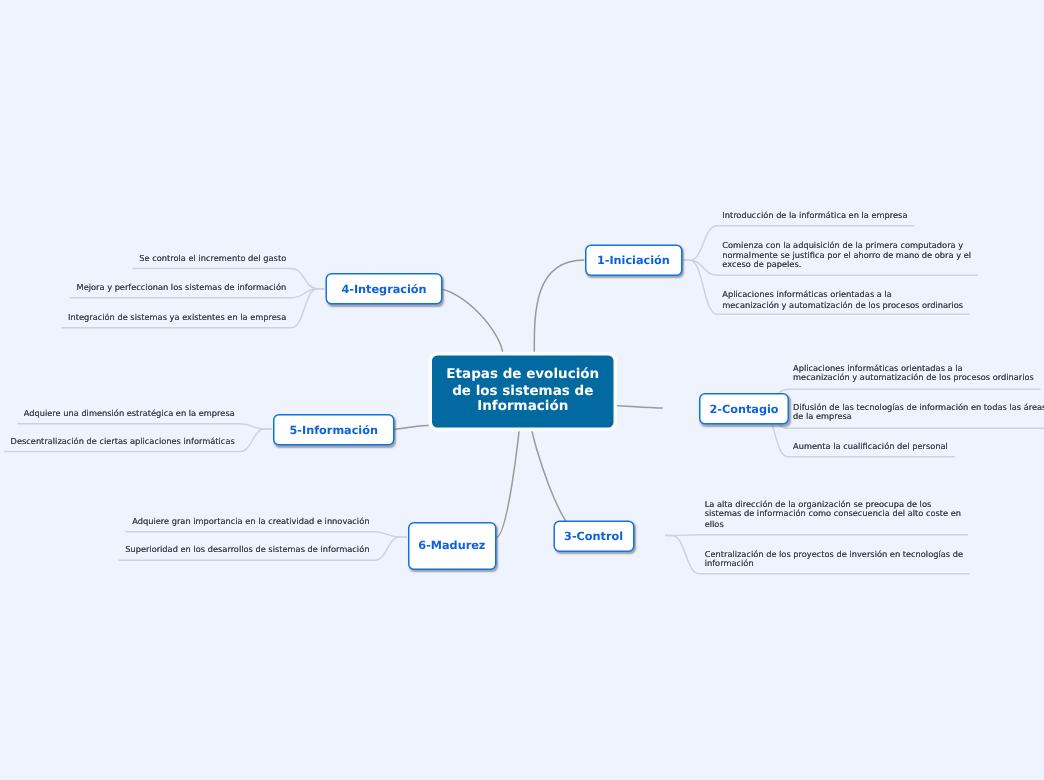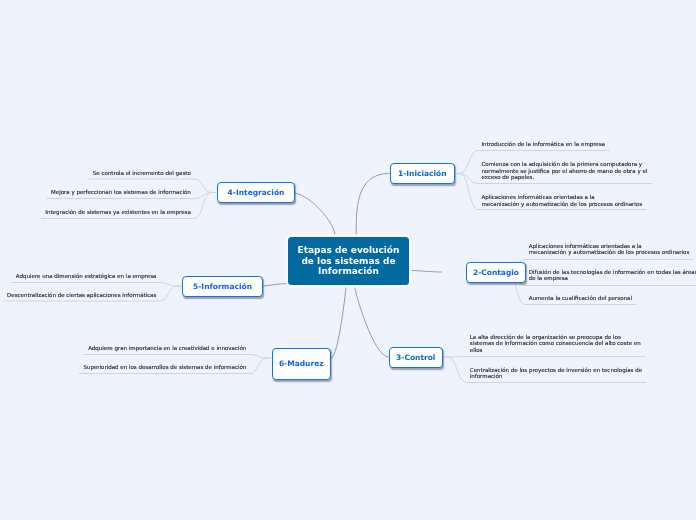--- a/index.html
+++ b/index.html
@@ -52,21 +52,21 @@
 de los sistemas de
 Información</span>
   </div>
 
   <div class="branch-node" style="left:390px;top:163px;width:64.5px;height:21px;">
     <span>1-Iniciación</span>
   </div>
   <div class="branch-node" style="left:442px;top:261.5px;width:60px;height:21px;margin-left:24px;">
     <span>2-Contagio</span>
   </div>
-  <div class="branch-node" style="left:389px;top:346.5px;width:53.5px;height:21px;">
+  <div class="branch-node" style="left:369px;top:346.5px;width:53.5px;height:21px;">
     <span>3-Control</span>
   </div>
   <div class="branch-node" style="left:217px;top:182px;width:78px;height:21px;">
     <span>4-Integración</span>
   </div>
   <div class="branch-node" style="left:182px;top:275.5px;width:81px;height:21px;">
     <span>5-Información</span>
   </div>
   <div class="branch-node" style="left:272px;top:347.5px;width:58.5px;height:32px;">
     <span>6-Madurez</span>

